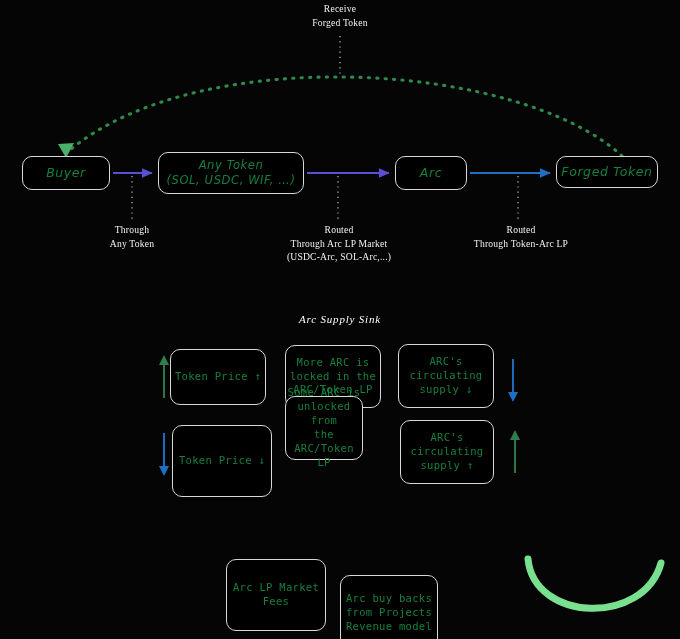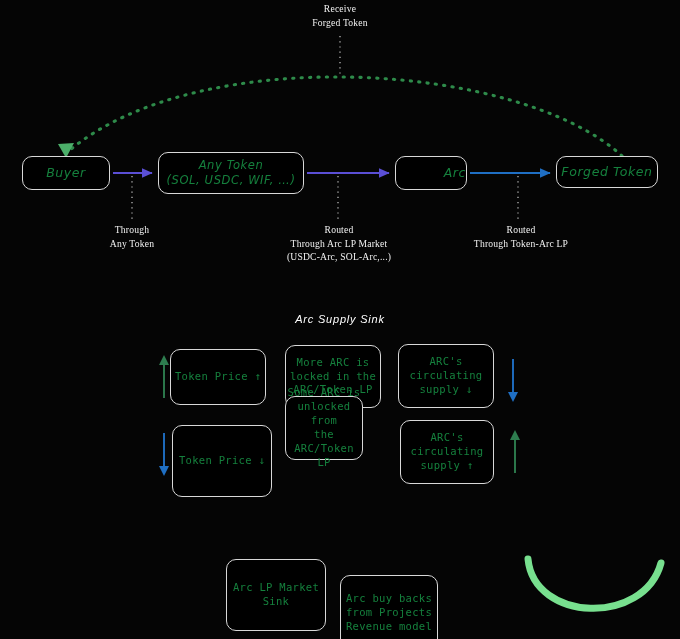--- a/index.html
+++ b/index.html
@@ -35,21 +35,21 @@
   .node.hand {
     font-family: "DejaVu Sans", sans-serif;
     font-style: italic;
     letter-spacing: 0.6px;
   }
   .node .txt { display: block; white-space: pre-line; }
 
   
   #n-buyer        { left: 22px;  top: 156px; width: 88px;  height: 34px; font-size: 12.5px; }
   #n-anytoken     { left: 158px; top: 152px; width: 146px; height: 42px; font-size: 11.5px; }
-  #n-arc          { left: 395px; top: 156px; width: 72px;  height: 34px; font-size: 12.5px; justify-content: flex-end; }
+  #n-arc          { left: 395px; top: 156px; width: 72px;  height: 34px; font-size: 12.5px; }
   #n-forged       { left: 556px; top: 156px; width: 102px; height: 32px; font-size: 12.5px; }
 
   
   .sink { font-size: 10.5px; }
   #s-r1c1 { left: 170px; top: 349px; width: 96px; height: 56px; }
   #s-r1c2 { left: 285px; top: 345px; width: 96px;  height: 63px; }
   #s-r1c3 { left: 398px; top: 344px; width: 96px;  height: 64px; }
   #s-r2c1 { left: 172px; top: 425px; width: 100px; height: 72px; }
   #s-r2c2 { left: 285px; top: 396px; width: 78px; height: 64px; }
   #s-r2c3 { left: 400px; top: 420px; width: 94px;  height: 64px; }
@@ -71,21 +71,21 @@
     letter-spacing: 0.2px;
   }
   #lbl-receive  { left: 274px; top: 2px;   width: 132px; }
   #lbl-deposit  { left: 86px;  top: 223px; width: 92px; }
   #lbl-routed1  { left: 244px; top: 223px; width: 190px; }
   #lbl-routed2  { left: 446px; top: 223px; width: 150px; }
 
   .heading {
     position: absolute;
     color: #ffffff;
-    font-family: Liberation Sans, sans-serif;
+    font-family: Liberation Serif, serif;
     font-style: italic;
     font-size: 11px;
     letter-spacing: 0.8px;
     text-align: center;
   }
   #h-sink { left: 230px; top: 313px; width: 220px; }
   #h-rev  { left: 228px; top: 521px; width: 220px; }
 
   
   .ind { position: absolute; }
@@ -209,21 +209,21 @@
   </svg>
 
   <svg class="ind" id="ind-r2-right" width="14" height="44" viewBox="0 0 14 44" xmlns="http://www.w3.org/2000/svg">
     <line x1="7" y1="43" x2="7" y2="8" stroke="#2e7d4f" stroke-width="1.9"></line>
     <path d="M7,0 L12,10 L2,10 z" fill="#2e7d4f"></path>
   </svg>
 
 
   <div class="node rev" id="rev-1">
     <span class="txt">Arc LP Market
-Sink</span>
+Fees</span>
   </div>
   <div class="node rev" id="rev-2">
     <span class="txt">Arc buy backs
 from Projects
 Revenue model</span>
   </div>
 
 </div>
 
 </body></html>

